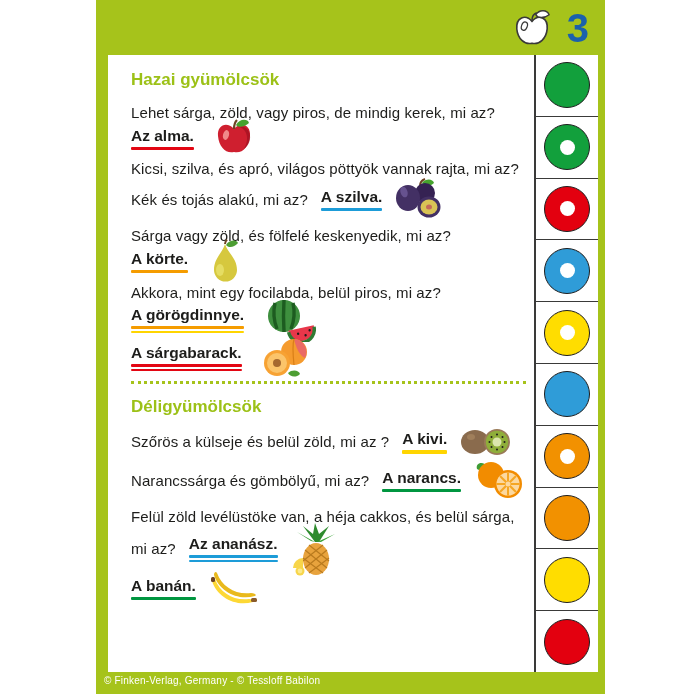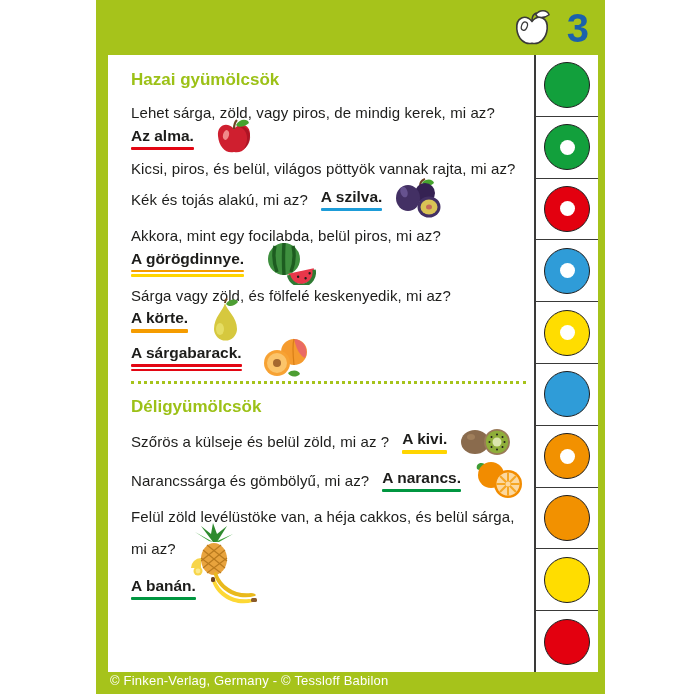--- a/index.html
+++ b/index.html
@@ -14,21 +14,21 @@
   
   .body-row{margin:0 7px 0 12px;height:617px;background:#ffffff;display:flex;overflow:hidden;}
   .main-col{flex:1;padding:12px 4px 0 23px;overflow:hidden;}
   .sep{width:2px;background:#3a3a39;}
   .circles-col{width:62px;display:flex;flex-direction:column;}
   .circle-cell{flex:1;display:flex;align-items:center;justify-content:center;border-top:1px solid #3a3a39;}
   .circle-cell:first-child{border-top:none;}
   .circle{width:46px;height:46px;border-radius:50%;border:1.6px solid #1e1e1e;box-sizing:border-box;position:relative;}
   .hole{position:absolute;inset:0;margin:auto;width:15px;height:15px;border-radius:50%;background:#fff;}
   
-  .footer{height:16px;display:flex;align-items:center;padding-left:14px;font-size:13px;color:#ffffff;letter-spacing:.2px;}
+  .footer{height:16px;display:flex;align-items:center;padding-left:8px;font-size:10px;color:#ffffff;letter-spacing:.2px;}
   
   .section-title{color:#9cc117;font-weight:bold;font-size:17px;margin:3px 0 13px;}
   .q{font-size:15px;line-height:1.3;white-space:nowrap;letter-spacing:.1px;}
   .qa{margin-bottom:9px;}
   .a-row{display:flex;align-items:center;gap:20px;margin-top:4px;}
   .qa-row{display:flex;align-items:center;gap:13px;}
   .qa-inline{margin:0 0 15px;}
   .answer{display:inline-flex;flex-direction:column;}
   .answer .txt{font-weight:bold;font-size:15.5px;white-space:nowrap;}
   .bars{display:flex;flex-direction:column;gap:2px;margin-top:2px;}
@@ -71,41 +71,59 @@
             <path d="M20 11 C27 3 37 7 36 18 C35 29 28 36 20 34 C12 36 5 29 4 18 C3 7 13 3 20 11Z" fill="#cf1f2f"></path>
             <path d="M24 9 C33 10 36 21 30 31 C35 27 36.5 22 36 18 C35.5 11 30 7 24 9Z" fill="#9e1020" opacity=".7"></path>
             <ellipse cx="12" cy="17" rx="3" ry="5" fill="#f08a8a" transform="rotate(15 12 17)"></ellipse>
             <path d="M20 11 C20 7 21 4 23 2" stroke="#6d4423" stroke-width="2.2" fill="none"></path>
             <path d="M22 7 C26 0 34 1 35 5 C31 9 24 10 22 7Z" fill="#46a32e"></path>
           </svg>
         </div>
       </div>
 
       <div class="qa">
-        <div class="q">Kicsi, piros, és belül, világos pöttyök vannak rajta, mi az?</div>
+        <div class="q">Kicsi, szilva, és apró, világos pöttyök vannak rajta, mi az?</div>
       </div>
 
       <div class="qa qa-inline">
         <div class="qa-row">
           <span class="q">Kék és tojás alakú, mi az?</span>
           <span class="answer">
             <span class="txt">A szilva.</span>
             <span class="bars">
                 <i class="bar" style="background: rgb(29, 156, 216);"></i>
               </span>
           </span>
           <svg class="fruit" width="48" height="42" viewBox="0 0 48 42">
             <path d="M25 8 C25 4 27 2 30 1" stroke="#6d4423" stroke-width="2" fill="none"></path>
             <path d="M27 5 C31 0 38 1 39 5 C35 9 29 9 27 5Z" fill="#46a32e"></path>
             <ellipse cx="30" cy="15" rx="10" ry="10" fill="#352253"></ellipse>
             <ellipse cx="13" cy="20" rx="12" ry="13" fill="#433064"></ellipse>
             <ellipse cx="9" cy="14" rx="3.5" ry="5.5" fill="#6a5694" opacity=".9" transform="rotate(-18 9 14)"></ellipse>
             <ellipse cx="34" cy="29" rx="11.5" ry="10.5" fill="#433064"></ellipse>
             <ellipse cx="34" cy="29" rx="8.5" ry="7.5" fill="#d9c355"></ellipse>
             <ellipse cx="34" cy="29" rx="3" ry="2.5" fill="#c46a5a"></ellipse>
+          </svg>
+        </div>
+      </div>
+
+      <div class="qa">
+        <div class="q">Sárga vagy zöld, és fölfelé keskenyedik, mi az?</div>
+        <div class="a-row">
+          <span class="answer">
+            <span class="txt">A körte.</span>
+            <span class="bars">
+                <i class="bar" style="background: rgb(245, 156, 0);"></i>
+              </span>
+          </span>
+          <svg class="fruit" width="36" height="46" viewBox="0 0 36 46">
+            <path d="M17 5 C15 13 6 19 6 31 a11.5 11.5 0 0 0 23 0 C29 19 19 13 17 5Z" fill="#d6c83e"></path>
+            <ellipse cx="12" cy="31" rx="4" ry="6" fill="#e8e06a" opacity=".85"></ellipse>
+            <path d="M17 5 C17 3 18 1.5 19 0.5" stroke="#6d4423" stroke-width="2" fill="none"></path>
+            <path d="M18 6 C22 0 29 1 30 4 C26 9 20 9 18 6Z" fill="#4d9e33"></path>
           </svg>
         </div>
       </div>
 
       <div class="qa">
         <div class="q">Akkora, mint egy focilabda, belül piros, mi az?</div>
         <div class="a-row">
           <span class="answer">
             <span class="txt">A görögdinnye.</span>
             <span class="bars double">
@@ -118,38 +136,20 @@
             <path d="M11 5 q-3 13 2 26" stroke="#1d5c20" stroke-width="3.4" fill="none"></path>
             <path d="M20 2 q-1 16 0 32" stroke="#1d5c20" stroke-width="3.4" fill="none"></path>
             <path d="M29 5 q3 13 -2 26" stroke="#1d5c20" stroke-width="3.4" fill="none"></path>
             <g transform="rotate(-12 37 30)">
               <path d="M24 30 a13 13 0 0 0 26 0Z" fill="#e8374a"></path>
               <path d="M24 31.5 a13 13 0 0 0 26 0" stroke="#2f7a33" stroke-width="3.4" fill="none"></path>
               <circle cx="33" cy="35" r="1.2" fill="#201c1c"></circle>
                 <circle cx="40" cy="38" r="1.2" fill="#201c1c"></circle>
               <circle cx="45" cy="34" r="1.2" fill="#201c1c"></circle>
             </g>
-          </svg>
-        </div>
-      </div>
-
-      <div class="qa">
-        <div class="q">Sárga vagy zöld, és fölfelé keskenyedik, mi az?</div>
-        <div class="a-row">
-          <span class="answer">
-            <span class="txt">A körte.</span>
-            <span class="bars">
-                <i class="bar" style="background: rgb(245, 156, 0);"></i>
-              </span>
-          </span>
-          <svg class="fruit" width="36" height="46" viewBox="0 0 36 46">
-            <path d="M17 5 C15 13 6 19 6 31 a11.5 11.5 0 0 0 23 0 C29 19 19 13 17 5Z" fill="#d6c83e"></path>
-            <ellipse cx="12" cy="31" rx="4" ry="6" fill="#e8e06a" opacity=".85"></ellipse>
-            <path d="M17 5 C17 3 18 1.5 19 0.5" stroke="#6d4423" stroke-width="2" fill="none"></path>
-            <path d="M18 6 C22 0 29 1 30 4 C26 9 20 9 18 6Z" fill="#4d9e33"></path>
           </svg>
         </div>
       </div>
 
       <div class="qa">
         <div class="a-row">
           <span class="answer">
             <span class="bars double" style="margin:0 0 2px;">
             </span>
             <span class="txt">A sárgabarack.</span>
@@ -227,20 +227,27 @@
               <circle r="2.5" fill="#fcd9a0"></circle>
             </g>
           </svg>
         </div>
       </div>
 
       <div class="qa">
         <div class="q">Felül zöld levélüstöke van, a héja cakkos, és belül sárga,</div>
         <div class="qa-row" style="margin:6px 0 12px;">
           <span class="q">mi az?</span>
+          <span class="answer">
+            <span class="txt">Az ananász.</span>
+            <span class="bars double">
+              <i class="bar" style="background: rgb(29, 156, 216);"></i>
+              <i class="bar" style="background: rgb(29, 156, 216);"></i>
+            </span>
+          </span>
           <svg class="fruit" width="46" height="54" viewBox="0 0 46 54">
             <path d="M24 20 L12 4 L22 12 L24 1 L28 12 L38 4 L28 20Z" fill="#2e8b2e"></path>
             <path d="M24 20 L6 10 L20 19Z" fill="#3da33a"></path>
             <path d="M26 20 L44 12 L30 20Z" fill="#3da33a"></path>
             <ellipse cx="25" cy="37" rx="13" ry="16" fill="#e8a33d"></ellipse>
             <g stroke="#b97a1e" stroke-width="1.2">
               <path d="M14 28 L36 46"></path>
                 <path d="M12 36 L32 51"></path>
                 <path d="M18 23 L38 39"></path>
               <path d="M36 28 L14 46"></path>

